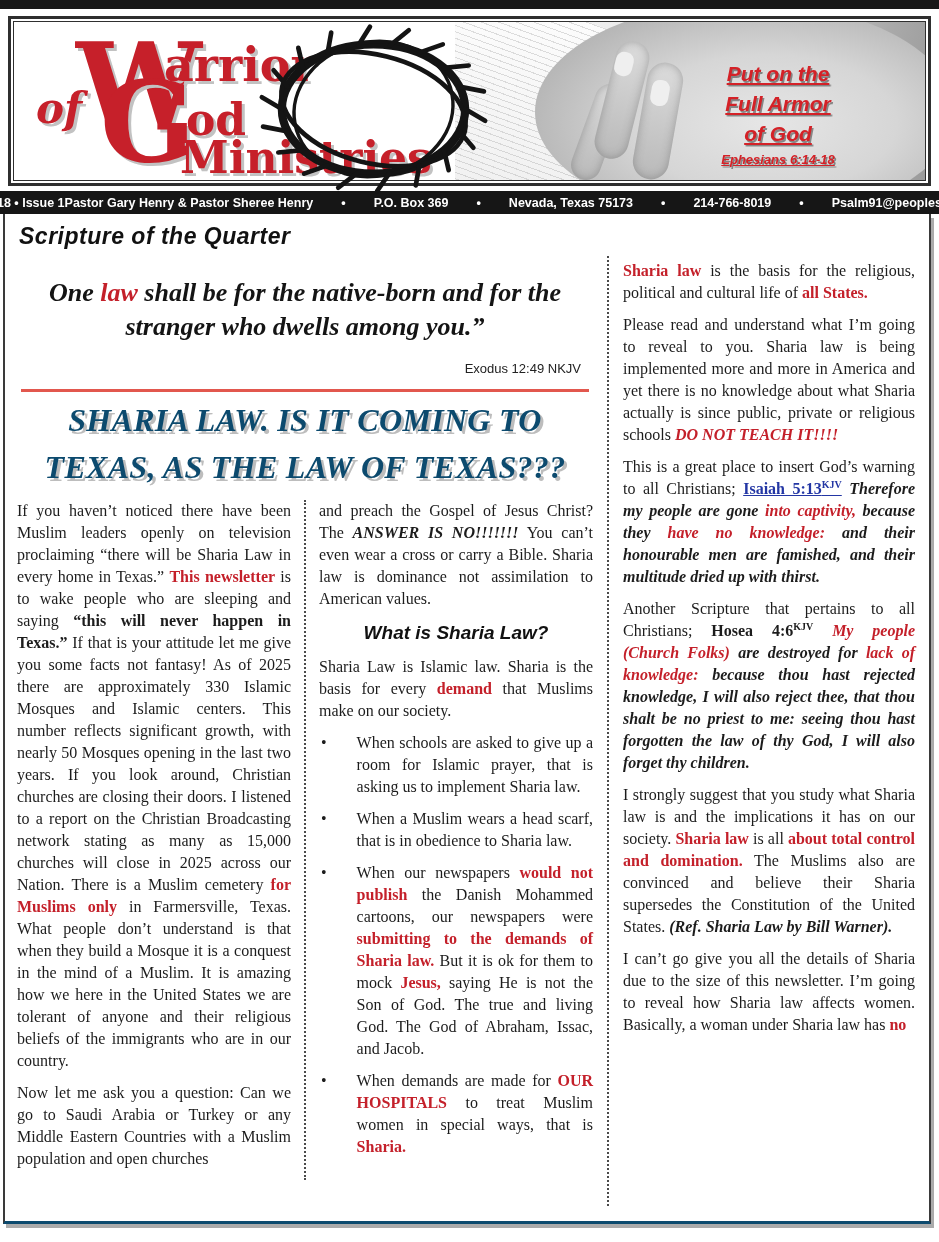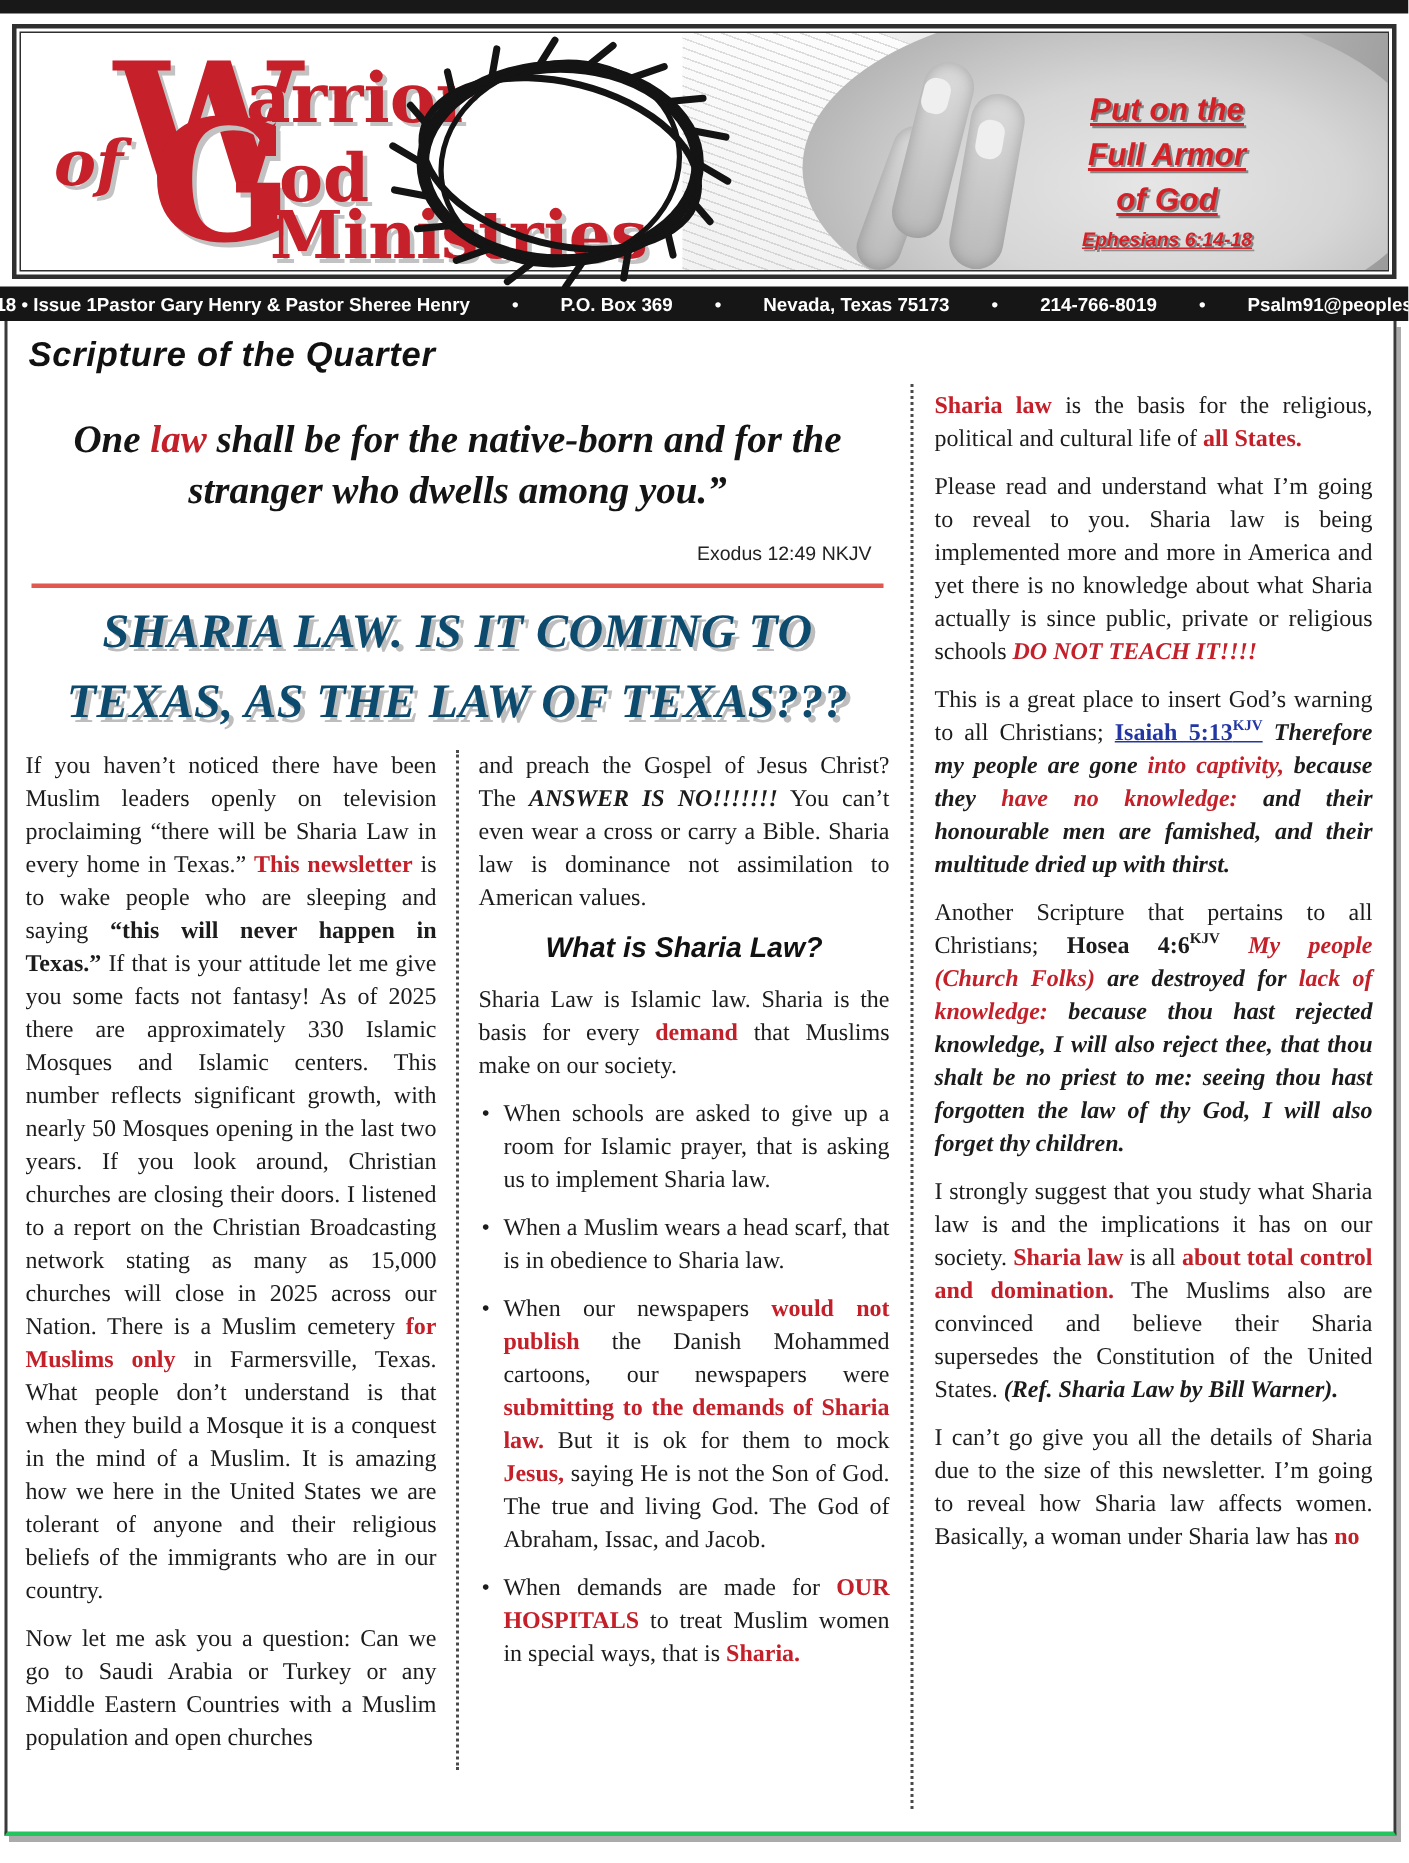--- a/index.html
+++ b/index.html
@@ -47,21 +47,21 @@
   .caption .cr{font-size:13px;margin-top:6px;}
 
   
   .infobar{position:absolute;top:191px;left:0;width:939px;height:23px;background:#161616;color:#fff;
            display:flex;align-items:center;justify-content:center;box-sizing:border-box;
            padding:0 8px;font-family:"Liberation Sans",sans-serif;font-weight:bold;font-size:12.5px;white-space:nowrap;}
   .infobar .grp{display:flex;gap:28px;align-items:center;}
 
   
   .frame{position:absolute;top:214px;left:3px;width:928px;height:1010px;box-sizing:border-box;
-         border-left:2px solid #3a3a3a;border-right:2px solid #3a3a3a;border-bottom:3px solid #22c55e;
+         border-left:2px solid #3a3a3a;border-right:2px solid #3a3a3a;border-bottom:3px solid #0c4a6e;
          box-shadow:3px 4px 0 #ababab;background:#fff;overflow:hidden;}
   .section-title{margin:9px 0 0 14px;font-family:"Liberation Sans",sans-serif;font-weight:900;
                  font-style:italic;font-size:23px;letter-spacing:.5px;color:#111;}
   .cols{display:flex;align-items:stretch;margin-top:4px;height:960px;}
   .left-sec{width:602px;box-sizing:border-box;padding:0 14px 0 12px;}
   .vdiv{border-left:2px dotted #4a4a4a;margin:2px 0 8px 0;}
   .col3{flex:1;box-sizing:border-box;padding:6px 14px 0 14px;}
 
   .quote{margin:22px 4px 0 4px;text-align:center;color:#141414;
          font-family:"Liberation Serif",serif;font-style:italic;font-weight:bold;font-size:26px;line-height:1.32;}
@@ -76,21 +76,21 @@
   .c2{width:50%;box-sizing:border-box;padding-left:13px;}
 
   .bt p{margin:0 0 10px 0;font-size:16px;line-height:22px;text-align:justify;color:#1c1c1c;}
   .r{color:#c4202a;font-weight:bold;}
   .lnk{color:#2336a4;text-decoration:underline;font-weight:bold;cursor:pointer;}
   sup{font-size:10px;font-weight:bold;line-height:0;}
   .subhead{text-align:center;font-family:"Liberation Sans",sans-serif;font-weight:900;font-style:italic;
            font-size:19px;color:#111;margin:12px 0 12px 0;}
   .bullet{display:flex;margin:0 0 10px 0;}
   .bullet::before{content:"•";font-size:16px;line-height:22px;margin:0 9px 0 2px;color:#1c1c1c;}
-  .bullet span{flex:1;font-size:16px;line-height:22px;text-align:justify;color:#1c1c1c;}
+  .bullet span{flex:1;font-size:16px;line-height:22px;text-align:justify;color:#1c1c1c;margin-left:21px;}
 </style>
 </head>
 <body>
 
 <div class="topstrip"></div>
 
 <div class="header-frame">
   <div class="header-inner">
 
     <div class="photo">

